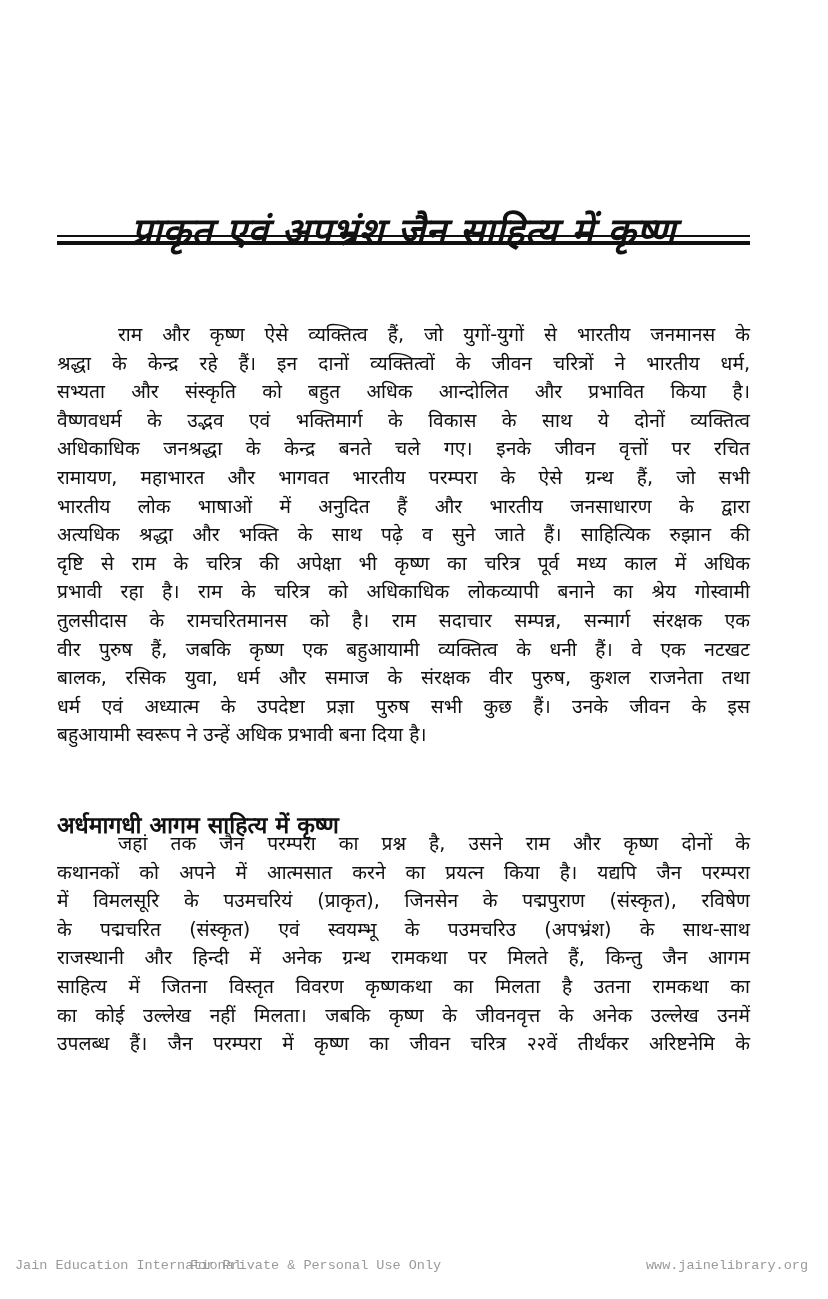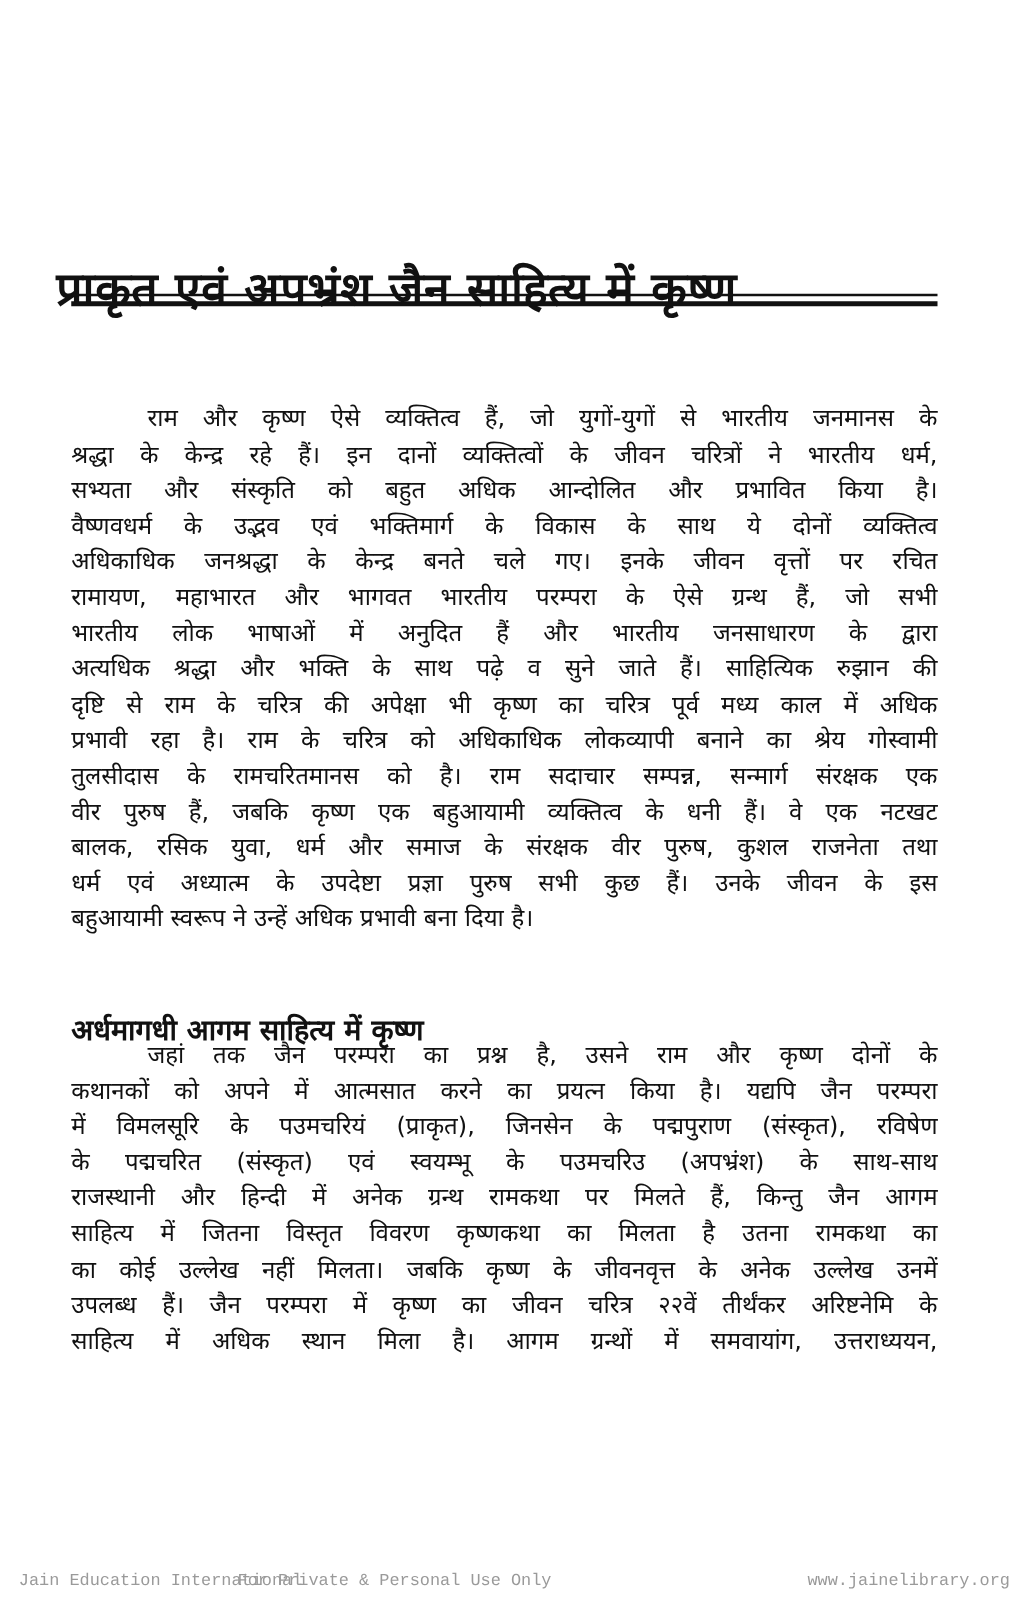--- a/index.html
+++ b/index.html
@@ -10,29 +10,30 @@
   body {
     width: 828px;
     height: 1299px;
     position: relative;
     overflow: hidden;
     font-family: "DejaVu Sans", sans-serif;
     color: #111111;
   }
   .page-title {
     position: absolute;
-    left: 45px;
+    left: 57px;
     top: 183px;
     width: 693px;
-    text-align: left;
+    text-align: center;
     font-size: 37px;
     font-weight: bold;
     line-height: 48px;
     letter-spacing: 0.5px;
     white-space: nowrap;
+    font-style: italic;
   }
   .rule-thin {
     position: absolute;
     left: 57px;
     top: 235px;
     width: 693px;
     height: 2px;
     background: #111;
   }
   .rule-thick {
@@ -123,20 +124,19 @@
 
 <div class="text-block para2">
   <span class="line indent">जहां तक जैन परम्परा का प्रश्न है, उसने राम और कृष्ण दोनों के</span>
   <span class="line">कथानकों को अपने में आत्मसात करने का प्रयत्न किया है। यद्यपि जैन परम्परा</span>
   <span class="line">में विमलसूरि के पउमचरियं (प्राकृत), जिनसेन के पद्मपुराण (संस्कृत), रविषेण</span>
   <span class="line">के पद्मचरित (संस्कृत) एवं स्वयम्भू के पउमचरिउ (अपभ्रंश) के साथ-साथ</span>
   <span class="line">राजस्थानी और हिन्दी में अनेक ग्रन्थ रामकथा पर मिलते हैं, किन्तु जैन आगम</span>
   <span class="line">साहित्य में जितना विस्तृत विवरण कृष्णकथा का मिलता है उतना रामकथा का</span>
   <span class="line">का कोई उल्लेख नहीं मिलता। जबकि कृष्ण के जीवनवृत्त के अनेक उल्लेख उनमें</span>
   <span class="line">उपलब्ध हैं। जैन परम्परा में कृष्ण का जीवन चरित्र २२वें तीर्थंकर अरिष्टनेमि के</span>
-  <span class="line">साहित्य में अधिक स्थान मिला है। आगम ग्रन्थों में समवायांग, उत्तराध्ययन,</span>
 </div>
 
 <div class="footer">
   <span class="f-left">Jain Education International</span>
   <span class="f-center">For Private &amp; Personal Use Only</span>
   <span class="f-right">www.jainelibrary.org</span>
 </div>
 
 </body></html>

